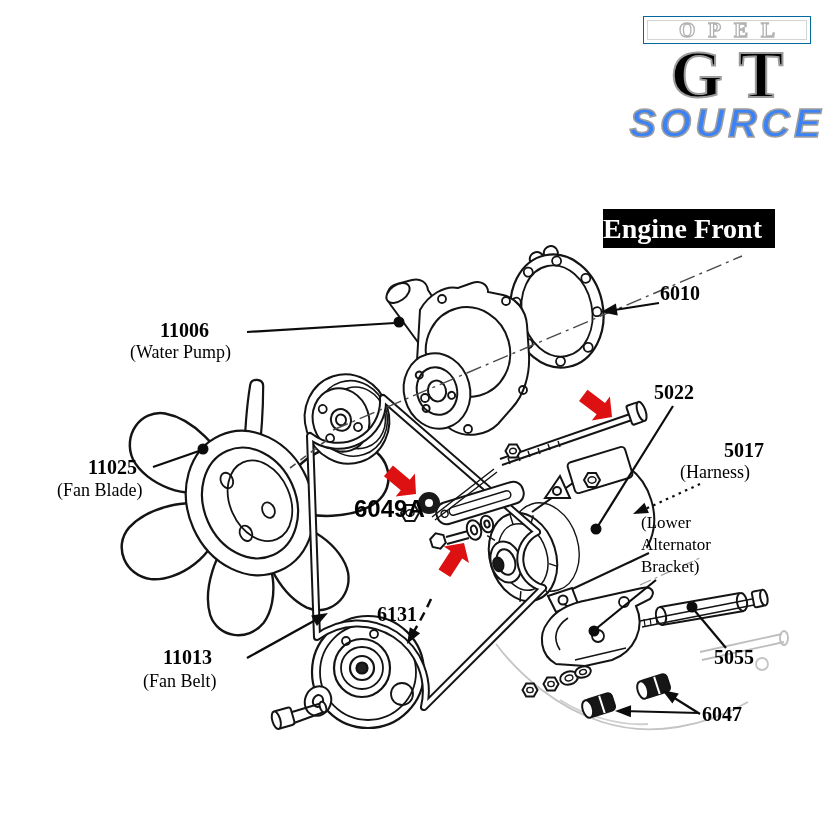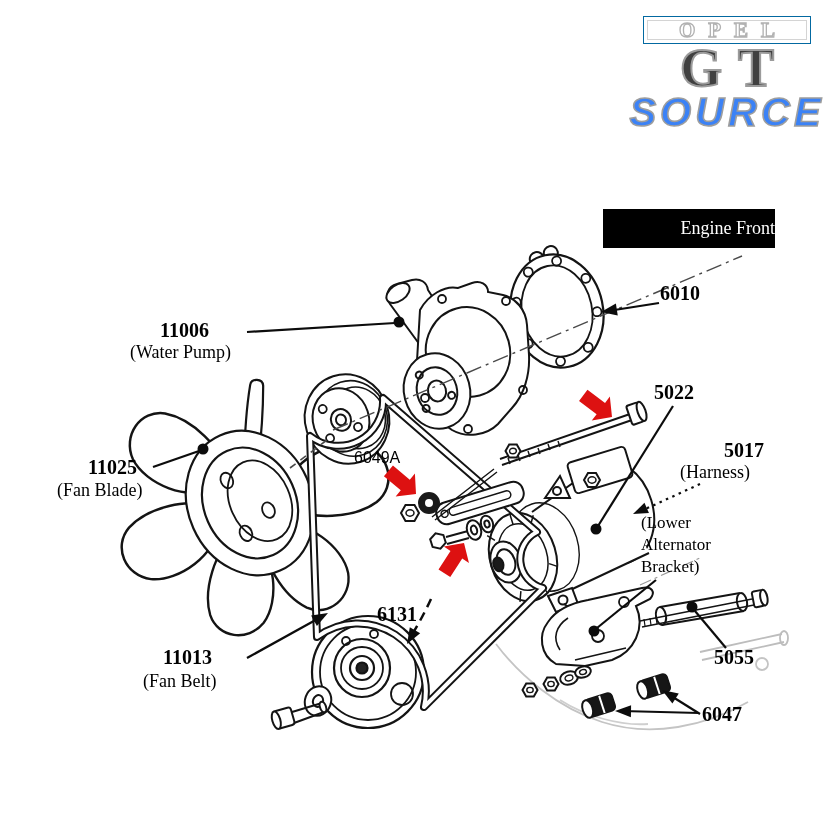--- a/index.html
+++ b/index.html
@@ -5,44 +5,44 @@
   :root { --arrow-red: #dd1111; --ink: #141414; }
   html,body { margin:0; padding:0; }
   body {
     width:840px; height:840px; position:relative; background:#ffffff;
     font-family:"Liberation Serif", serif; overflow:hidden;
   }
   svg.diagram { position:absolute; left:0; top:0; }
 
   .lbl { position:absolute; text-align:left; color:#000000; line-height:1.06; white-space:nowrap; }
   .num { font-weight:bold; font-size:20px; font-family:"Liberation Serif", serif; }
-  .num-sans { font-weight:normal; font-size:16px; font-family:"Liberation Sans", sans-serif; }
+  .num-sans { font-weight:bold; font-size:24px; font-family:"Liberation Sans", sans-serif;margin-top:46px; }
   .nam { font-size:18px; font-family:"Liberation Serif", serif; }
   .nam-sm { font-size:17px; font-family:"Liberation Serif", serif; line-height:22px; white-space:normal; }
 
   .badge {
     position:absolute; left:603px; top:209px; width:172px; height:39px;
-    background:#000; color:#fff; font-weight:normal; font-size:18px;
-    line-height:39px; text-align:right; font-family:"Liberation Serif", serif;
+    background:#000; color:#fff; font-weight:bold; font-size:28px;
+    line-height:39px; text-align:left; font-family:"Liberation Serif", serif;
   }
 
   .logo { position:absolute; left:620px; top:16px; width:214px; text-align:center; }
   .logo-opel-box {
     margin:0 auto; width:166px; height:26px; line-height:27px;
     border:1px solid #0369a1;
     box-shadow: inset 0 0 0 3px #ffffff, inset 0 0 0 4px #d4d4d4;
   }
   .logo-opel-text {
     font-weight:bold; font-size:21px; letter-spacing:13px; padding-left:13px;
     color:#ffffff; -webkit-text-stroke:1.3px #b2b2b2;
     font-family:"Liberation Serif", serif;
   }
   .logo-gt {
-    margin-top:2px; font-weight:bold; font-size:54px; line-height:0.84;
-    letter-spacing:16px; padding-left:16px; color:#404040;
+    margin-top:2px; font-weight:bold; font-size:67px; line-height:0.84;
+    letter-spacing:16px; padding-left:16px; color:#000000;
     -webkit-text-stroke:2px #9b9b9b;
     font-family:"Liberation Serif", serif;
   }
   .logo-source {
     margin-top:1px; font-weight:bold; font-style:italic; font-size:40px; line-height:1;
     letter-spacing:4px; color:#3b82f6; -webkit-text-stroke:1.6px #9e9e9e;
     font-family:"Liberation Sans", sans-serif;
   }
 </style>
 </head>

